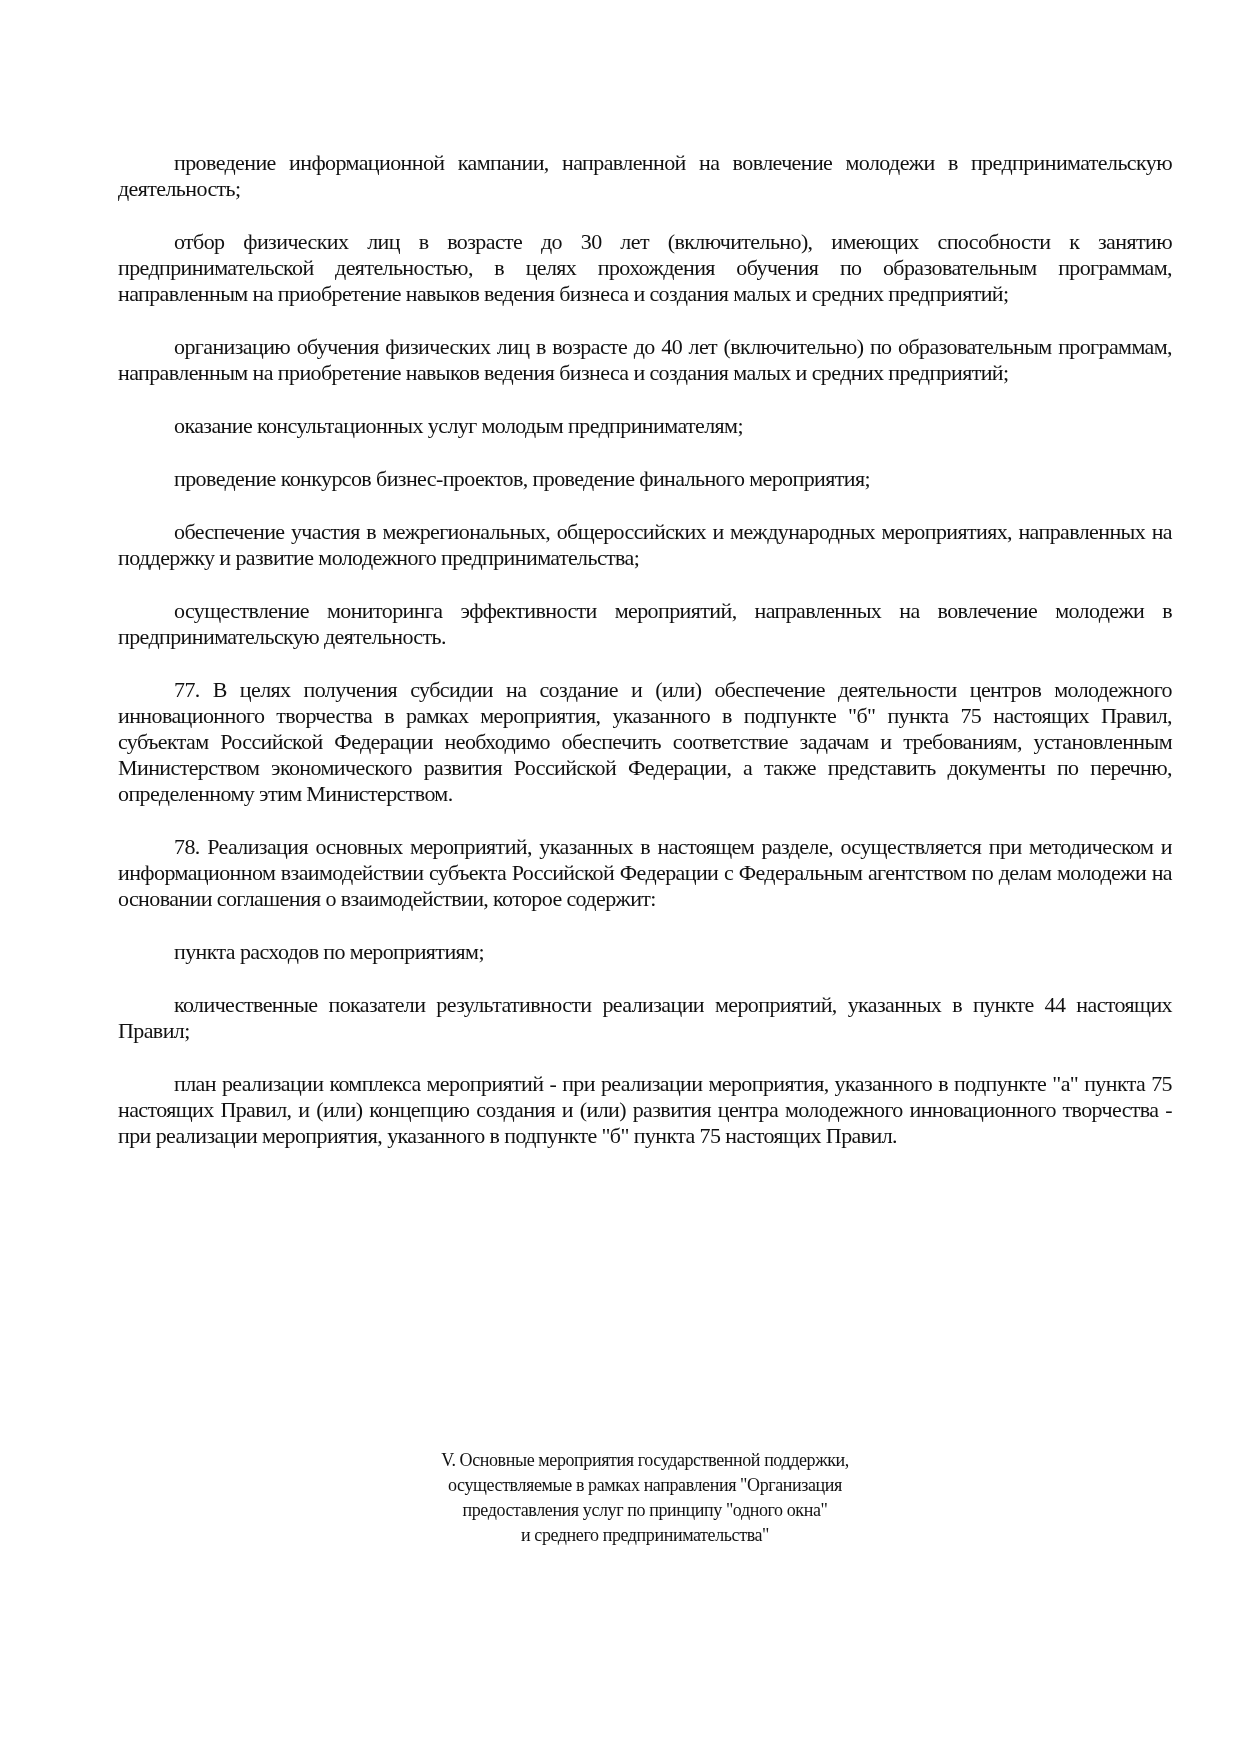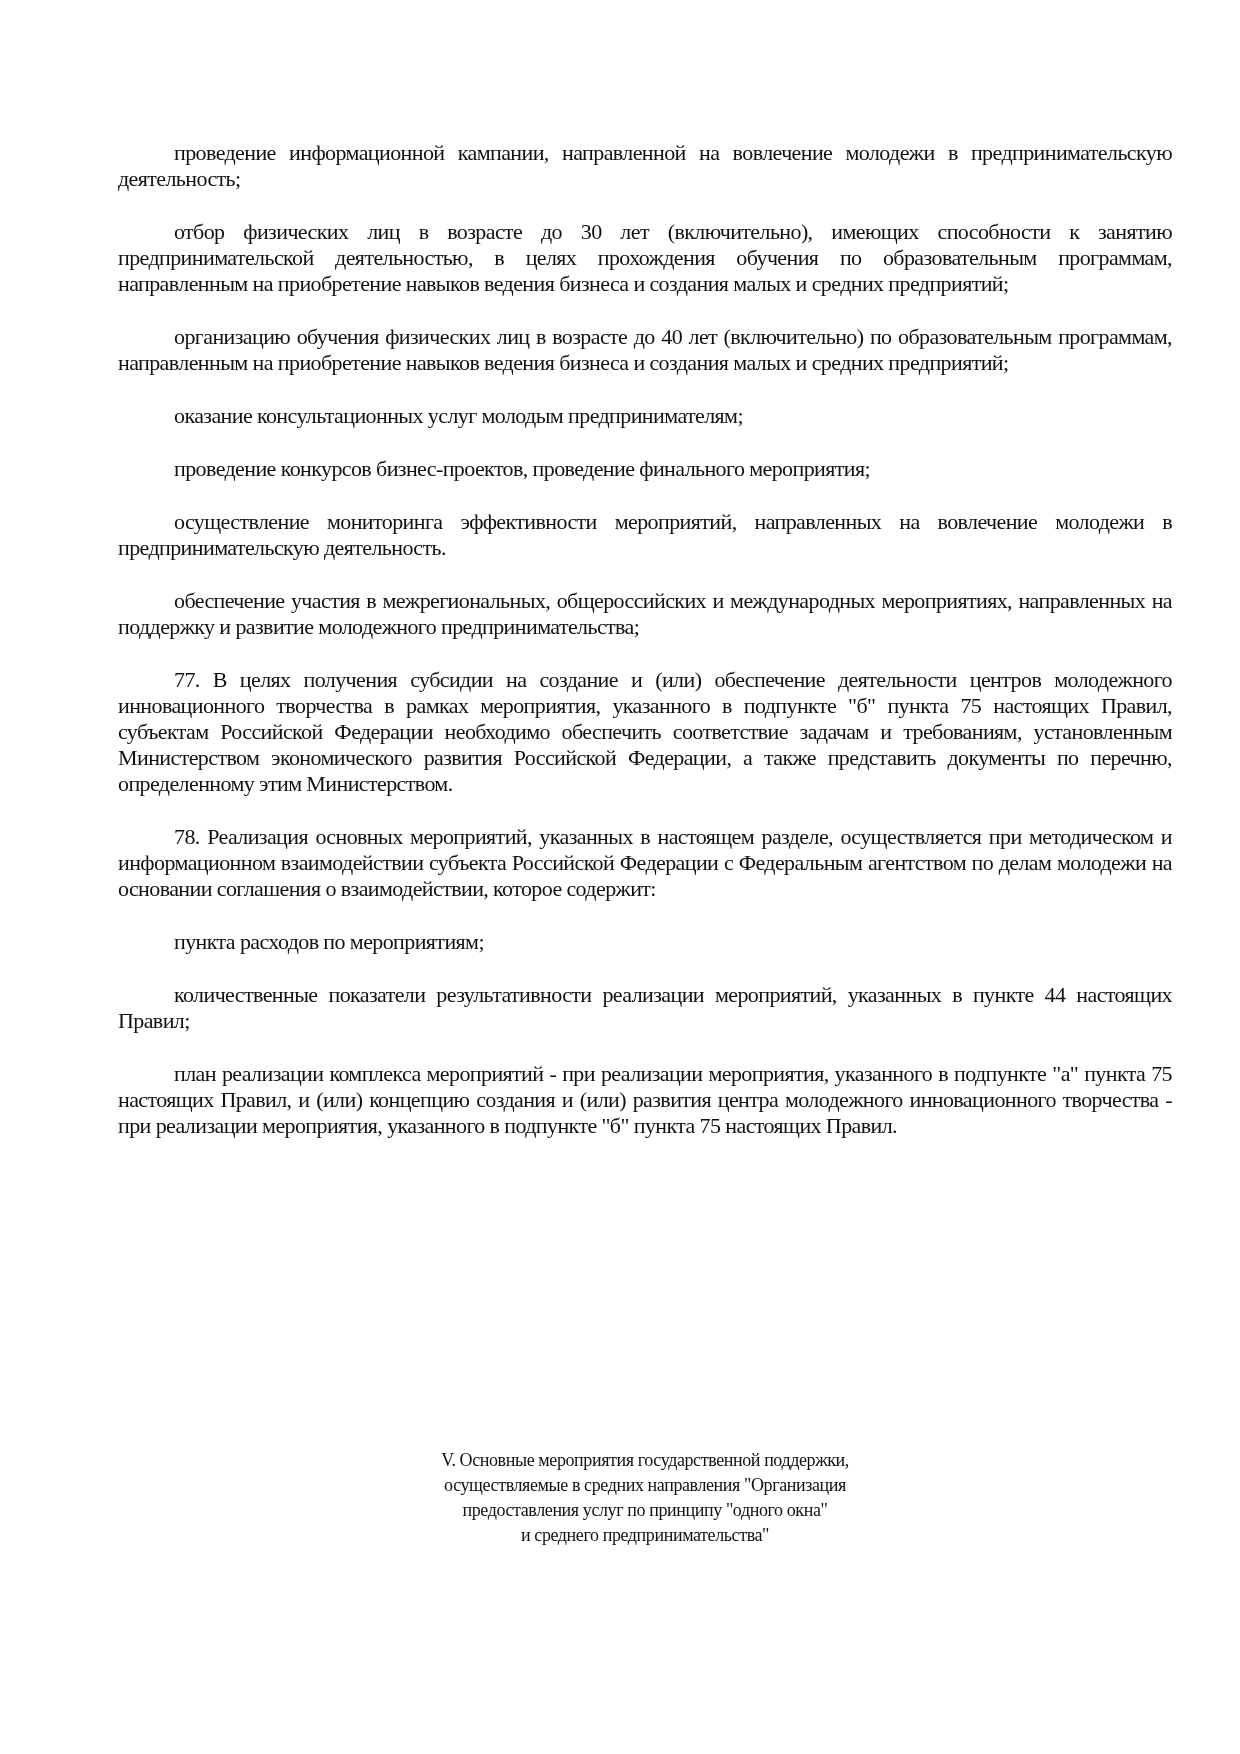--- a/index.html
+++ b/index.html
@@ -19,21 +19,21 @@
       position: absolute;
       left: 118px;
       top: 138px;
       width: 1054px;
     }
     .para {
       font-size: 22px;
       line-height: 26px;
       text-align: justify;
       text-indent: 56px;
-      margin: 2px 0 27px 0;
+      margin: 12px 0 27px 0;
       letter-spacing: -0.6px;
       word-spacing: 0px;
     }
     .heading {
       position: absolute;
       left: 118px;
       top: 1448px;
       width: 1054px;
       text-align: center;
       font-size: 18px;
@@ -46,27 +46,27 @@
   </style>
 </head>
 <body>
 
 <div class="page">
   <p class="para">проведение информационной кампании, направленной на вовлечение молодежи в предпринимательскую деятельность;</p>
   <p class="para">отбор физических лиц в возрасте до 30 лет (включительно), имеющих способности к занятию предпринимательской деятельностью, в целях прохождения обучения по образовательным программам, направленным на приобретение навыков ведения бизнеса и создания малых и средних предприятий;</p>
   <p class="para">организацию обучения физических лиц в возрасте до 40 лет (включительно) по образовательным программам, направленным на приобретение навыков ведения бизнеса и создания малых и средних предприятий;</p>
   <p class="para">оказание консультационных услуг молодым предпринимателям;</p>
   <p class="para">проведение конкурсов бизнес-проектов, проведение финального мероприятия;</p>
+  <p class="para">обеспечение участия в межрегиональных, общероссийских и международных мероприятиях, направленных на поддержку и развитие молодежного предпринимательства;</p>
   <p class="para">осуществление мониторинга эффективности мероприятий, направленных на вовлечение молодежи в предпринимательскую деятельность.</p>
-  <p class="para">обеспечение участия в межрегиональных, общероссийских и международных мероприятиях, направленных на поддержку и развитие молодежного предпринимательства;</p>
   <p class="para">77. В целях получения субсидии на создание и (или) обеспечение деятельности центров молодежного инновационного творчества в рамках мероприятия, указанного в подпункте "б" пункта 75 настоящих Правил, субъектам Российской Федерации необходимо обеспечить соответствие задачам и требованиям, установленным Министерством экономического развития Российской Федерации, а также представить документы по перечню, определенному этим Министерством.</p>
   <p class="para">78. Реализация основных мероприятий, указанных в настоящем разделе, осуществляется при методическом и информационном взаимодействии субъекта Российской Федерации с Федеральным агентством по делам молодежи на основании соглашения о взаимодействии, которое содержит:</p>
   <p class="para">пункта расходов по мероприятиям;</p>
   <p class="para">количественные показатели результативности реализации мероприятий, указанных в пункте 44 настоящих Правил;</p>
   <p class="para">план реализации комплекса мероприятий - при реализации мероприятия, указанного в подпункте "а" пункта 75 настоящих Правил, и (или) концепцию создания и (или) развития центра молодежного инновационного творчества - при реализации мероприятия, указанного в подпункте "б" пункта 75 настоящих Правил.</p>
 </div>
 
 <div class="heading">
   <span class="heading-line">V. Основные мероприятия государственной поддержки,</span>
-  <span class="heading-line">осуществляемые в средних направления "Организация</span>
+  <span class="heading-line">осуществляемые в рамках направления "Организация</span>
   <span class="heading-line">предоставления услуг по принципу "одного окна"</span>
   <span class="heading-line">и среднего предпринимательства"</span>
 </div>
 
 </body></html>

